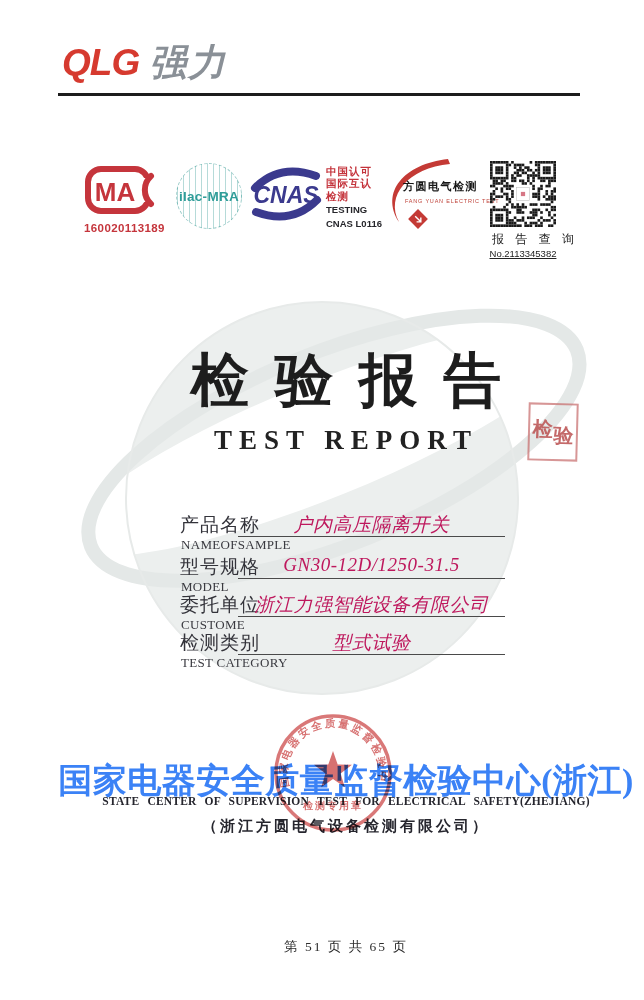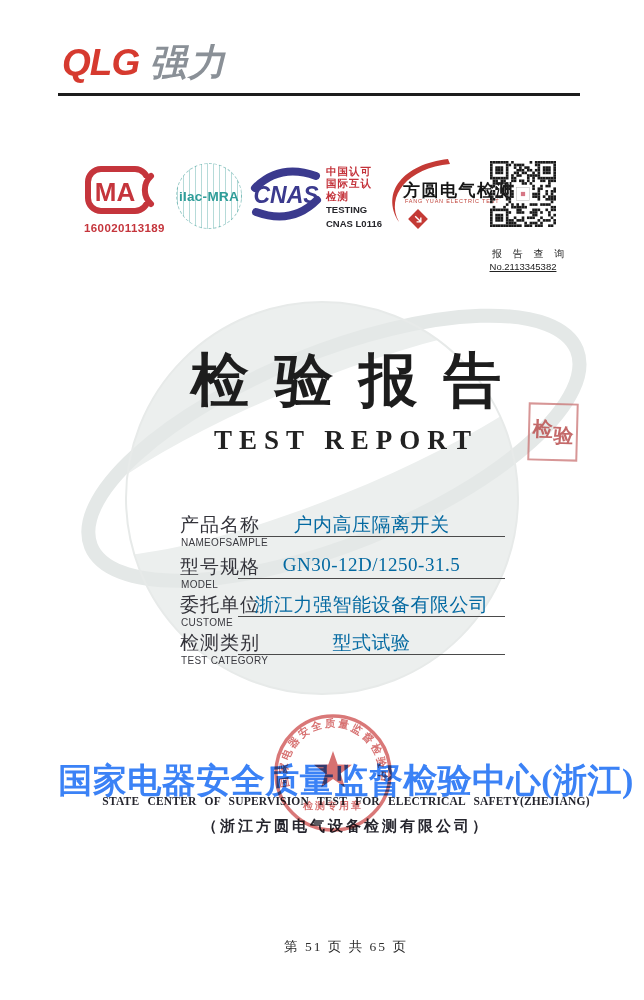--- a/index.html
+++ b/index.html
@@ -22,24 +22,24 @@
   .ilac{position:absolute;left:176px;top:163px;width:64px;height:64px;border-radius:50%;z-index:2;
         border:1px dashed rgba(70,160,155,.55);
         background:repeating-linear-gradient(90deg,rgba(63,160,155,.38) 0 1px,transparent 1px 6px);
         display:flex;align-items:center;justify-content:center;}
   .ilac span{font-size:13.5px;font-weight:bold;color:#2f9d99;letter-spacing:.3px;}
   .cnas-svg{position:absolute;left:248px;top:167px;z-index:2;}
   .cnas-txt{position:absolute;left:326px;top:165px;z-index:2;line-height:1.18;}
   .cnas-txt .zh{font-size:10.5px;font-weight:bold;color:#c4333b;letter-spacing:1px;}
   .cnas-txt .en{font-size:9.5px;font-weight:bold;color:#26262b;margin-top:2px;line-height:1.25;}
   .fy{position:absolute;left:372px;top:156px;width:118px;height:78px;z-index:2;}
-  .fy .fy-name{position:absolute;left:31px;top:23px;font-size:17px;font-weight:bold;color:#161616;letter-spacing:1.5px;white-space:nowrap;}
+  .fy .fy-name{position:absolute;left:31px;top:23px;font-size:11px;font-weight:bold;color:#161616;letter-spacing:1.5px;white-space:nowrap;}
   .fy .fy-en{position:absolute;left:33px;top:42px;font-size:5.5px;color:#c0453c;letter-spacing:.8px;white-space:nowrap;}
   .qr-wrap{position:absolute;left:488px;top:161px;width:70px;text-align:center;z-index:2;}
-  .qr-caption{margin-top:16px;font-size:10px;color:#222;letter-spacing:4px;padding-left:4px;white-space:nowrap;text-align:center;}
+  .qr-caption{margin-top:0;font-size:12px;color:#222;letter-spacing:4px;padding-left:4px;white-space:nowrap;text-align:center;}
   .qr-number{font-size:9.5px;color:#222;text-decoration:underline;white-space:nowrap;}
 
   
   .title{position:absolute;left:0;top:342px;width:100%;text-align:center;z-index:2;
          font-family:"Liberation Serif","DejaVu Serif",serif;color:#1d1d1d;}
   .title .zh{font-size:58px;font-weight:bold;letter-spacing:.45em;padding-left:.45em;white-space:nowrap;}
   .title .en{font-size:27px;font-weight:bold;letter-spacing:7px;margin-top:5px;color:#222;}
 
   
   .seal{position:absolute;left:528px;top:403px;width:46px;height:54px;z-index:2;
@@ -47,24 +47,24 @@
         display:flex;align-items:center;justify-content:center;gap:1px;
         font-family:"Liberation Serif","DejaVu Serif",serif;
         color:rgba(188,84,84,.88);font-size:20px;font-weight:bold;}
   .seal .c1{transform:translateY(-3px);}
   .seal .c2{transform:translateY(3px);}
 
   
   .form-row{position:absolute;left:180px;width:325px;height:46px;z-index:2;
             font-family:"Liberation Serif","DejaVu Serif",serif;}
   .f-label{position:absolute;left:0;top:0;font-size:19px;color:#33333a;letter-spacing:1px;white-space:nowrap;}
-  .f-sub{position:absolute;left:1px;top:25px;font-size:10px;color:#3a3a40;
-         font-family:Liberation Sans, sans-serif;letter-spacing:.3px;}
+  .f-sub{position:absolute;left:1px;top:25px;font-size:13px;color:#3a3a40;
+         font-family:Liberation Serif, serif;letter-spacing:.3px;}
   .f-value{position:absolute;left:58px;right:0;top:0;height:22px;text-align:center;
-           font-size:19px;color:#0369a1;border-bottom:1.5px solid #4a4a4a;padding-bottom:2px;letter-spacing:.5px;}
+           font-size:19px;color:#be185d;border-bottom:1.5px solid #4a4a4a;padding-bottom:2px;letter-spacing:.5px;font-style:italic;}
 
   
   .org-zh{position:absolute;left:0;top:758px;width:100%;text-align:center;z-index:2;
           font-family:"Liberation Serif","DejaVu Serif",serif;font-weight:bold;
           font-size:34px;color:#3b82f6;letter-spacing:.5px;white-space:nowrap;}
   .org-en{position:absolute;left:0;top:795px;width:100%;text-align:center;z-index:2;
           font-family:"Liberation Serif","DejaVu Serif",serif;font-weight:bold;
           font-size:11.5px;color:#26262e;word-spacing:5px;letter-spacing:.2px;white-space:nowrap;}
   .org-sub{position:absolute;left:0;top:817px;width:100%;text-align:center;z-index:2;
           font-family:"Liberation Serif","DejaVu Serif",serif;font-weight:bold;

